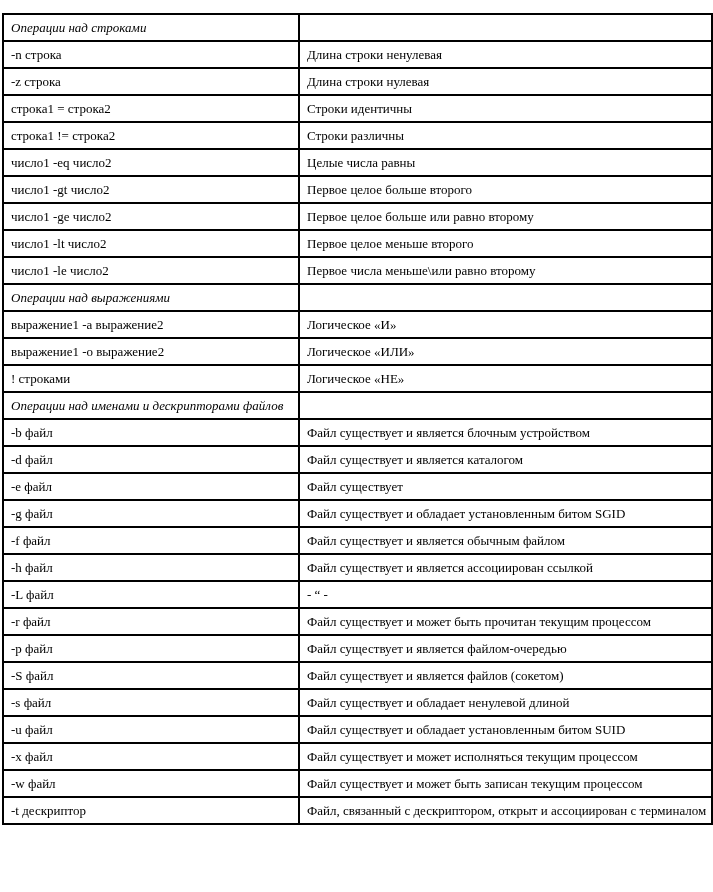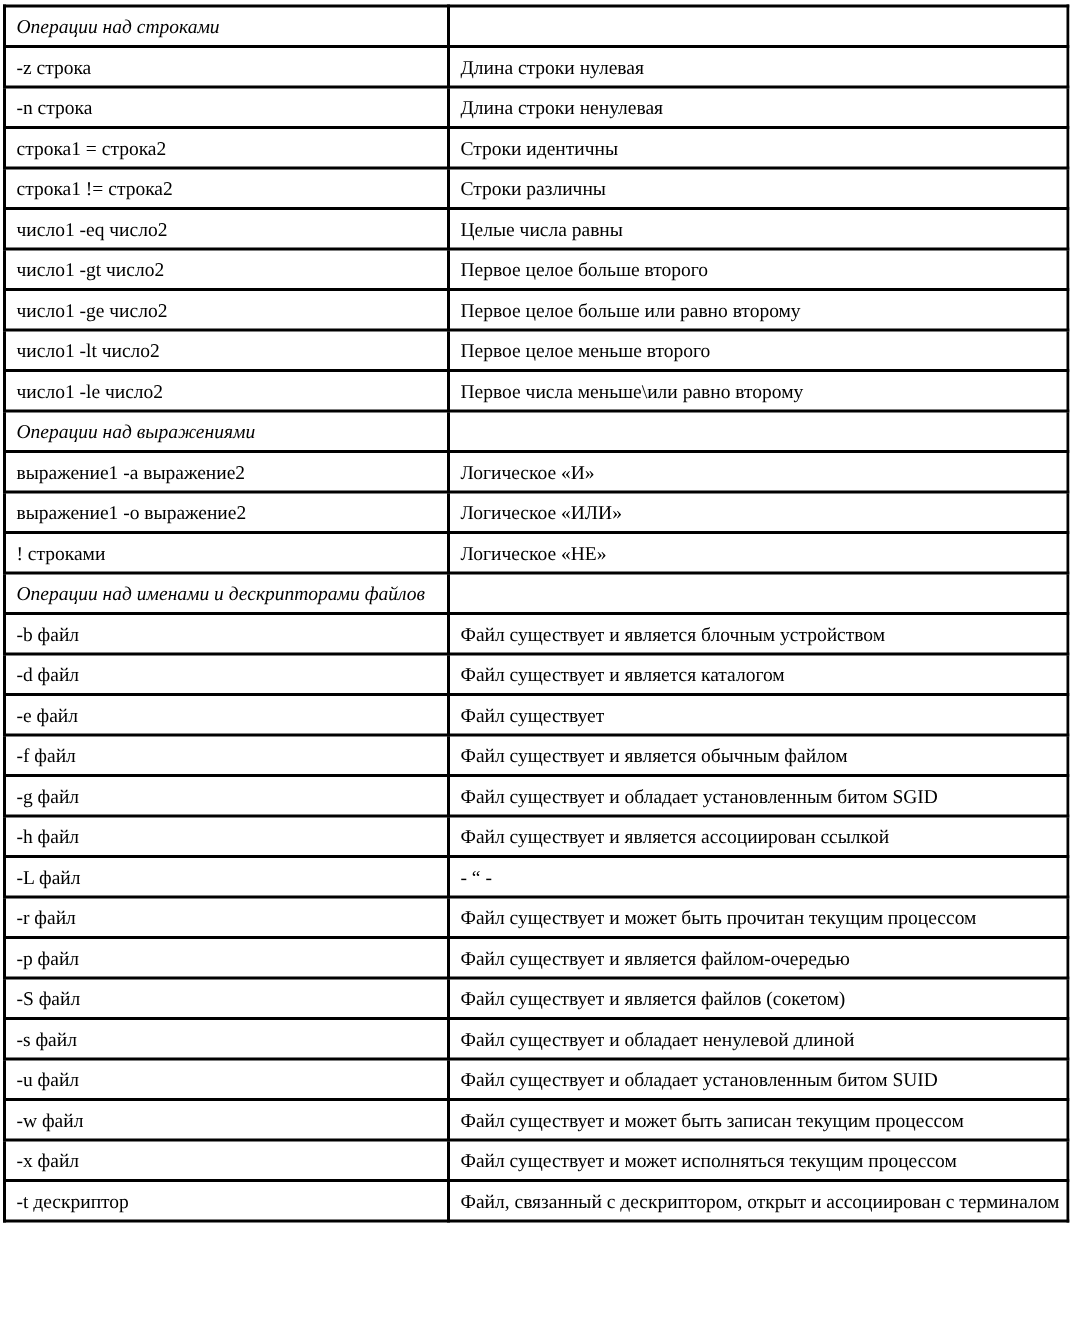--- a/index.html
+++ b/index.html
@@ -4,21 +4,21 @@
 <style>
   html, body {
     margin: 0;
     padding: 0;
     background: #ffffff;
   }
   .page {
     width: 713px;
     height: 892px;
     box-sizing: border-box;
-    padding-top: 3px;
+    padding-top: 13px;
     background: #ffffff;
   }
   table.ops {
     border-collapse: collapse;
     table-layout: fixed;
     width: 709px;
     margin-left: 2px;
     font-family: "Liberation Serif", "DejaVu Serif", serif;
     font-size: 13px;
     color: #000000;
@@ -45,26 +45,26 @@
     <colgroup>
       <col class="c1">
       <col class="c2">
     </colgroup>
     <tbody>
         <tr class="section">
           <td class="left">Операции над строками</td>
           <td class="right"></td>
         </tr>
         <tr class="row">
+          <td class="left">-n строка</td>
+          <td class="right">Длина строки ненулевая</td>
+        </tr>
+        <tr class="row">
           <td class="left">-z строка</td>
           <td class="right">Длина строки нулевая</td>
-        </tr>
-        <tr class="row">
-          <td class="left">-n строка</td>
-          <td class="right">Длина строки ненулевая</td>
         </tr>
         <tr class="row">
           <td class="left">строка1 = строка2</td>
           <td class="right">Строки идентичны</td>
         </tr>
         <tr class="row">
           <td class="left">строка1 != строка2</td>
           <td class="right">Строки различны</td>
         </tr>
         <tr class="row">
@@ -113,26 +113,26 @@
         </tr>
         <tr class="row">
           <td class="left">-d файл</td>
           <td class="right">Файл существует и является каталогом</td>
         </tr>
         <tr class="row">
           <td class="left">-e файл</td>
           <td class="right">Файл существует</td>
         </tr>
         <tr class="row">
+          <td class="left">-g файл</td>
+          <td class="right">Файл существует и обладает установленным битом SGID</td>
+        </tr>
+        <tr class="row">
           <td class="left">-f файл</td>
           <td class="right">Файл существует и является обычным файлом</td>
-        </tr>
-        <tr class="row">
-          <td class="left">-g файл</td>
-          <td class="right">Файл существует и обладает установленным битом SGID</td>
         </tr>
         <tr class="row">
           <td class="left">-h файл</td>
           <td class="right">Файл существует и является ассоциирован ссылкой</td>
         </tr>
         <tr class="row">
           <td class="left">-L файл</td>
           <td class="right">- “ -</td>
         </tr>
         <tr class="row">
@@ -149,26 +149,26 @@
         </tr>
         <tr class="row">
           <td class="left">-s файл</td>
           <td class="right">Файл существует и обладает ненулевой длиной</td>
         </tr>
         <tr class="row">
           <td class="left">-u файл</td>
           <td class="right">Файл существует и обладает установленным битом SUID</td>
         </tr>
         <tr class="row">
+          <td class="left">-x файл</td>
+          <td class="right">Файл существует и может исполняться текущим процессом</td>
+        </tr>
+        <tr class="row">
           <td class="left">-w файл</td>
           <td class="right">Файл существует и может быть записан текущим процессом</td>
-        </tr>
-        <tr class="row">
-          <td class="left">-x файл</td>
-          <td class="right">Файл существует и может исполняться текущим процессом</td>
         </tr>
         <tr class="row">
           <td class="left">-t дескриптор</td>
           <td class="right">Файл, связанный с дескриптором, открыт и ассоциирован с терминалом</td>
         </tr>
       </tbody>
   </table>
 </div>
 
 </body></html>

